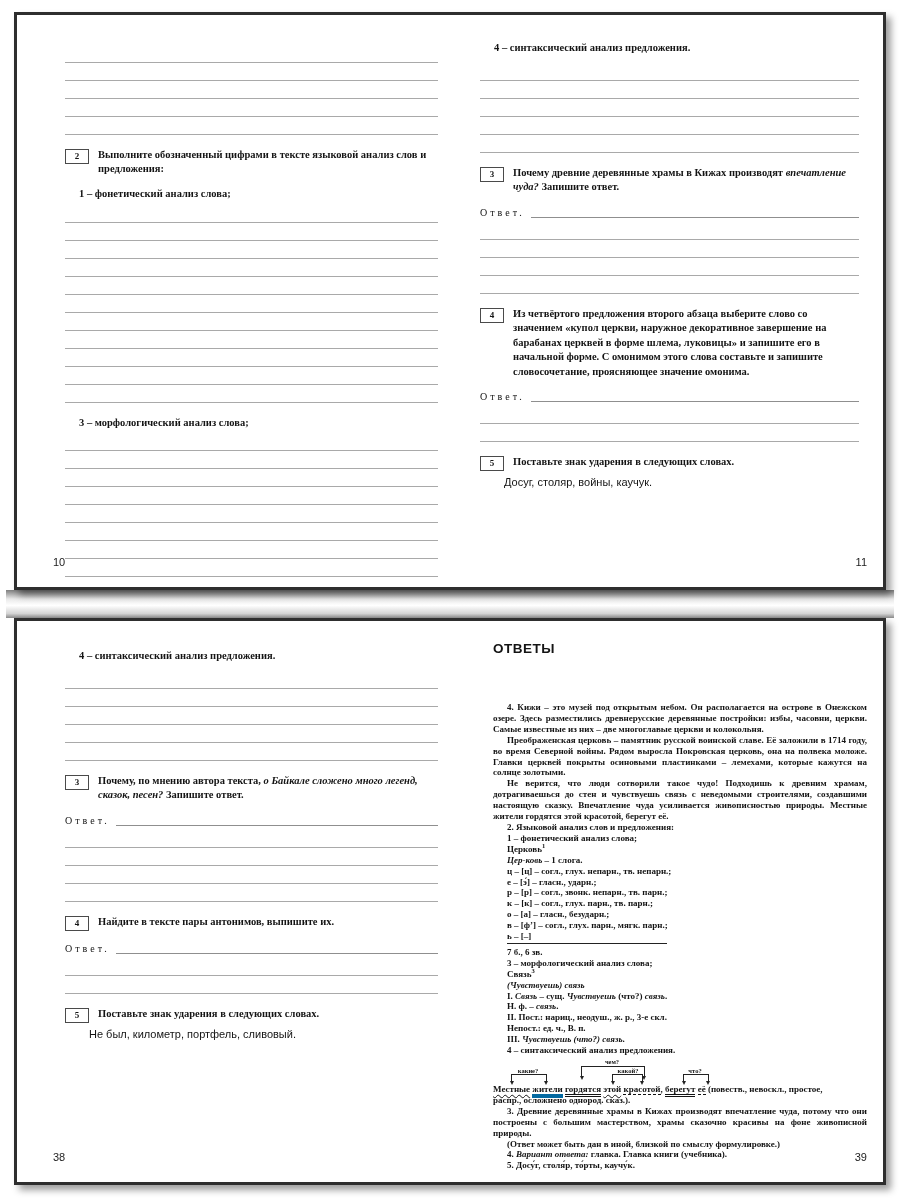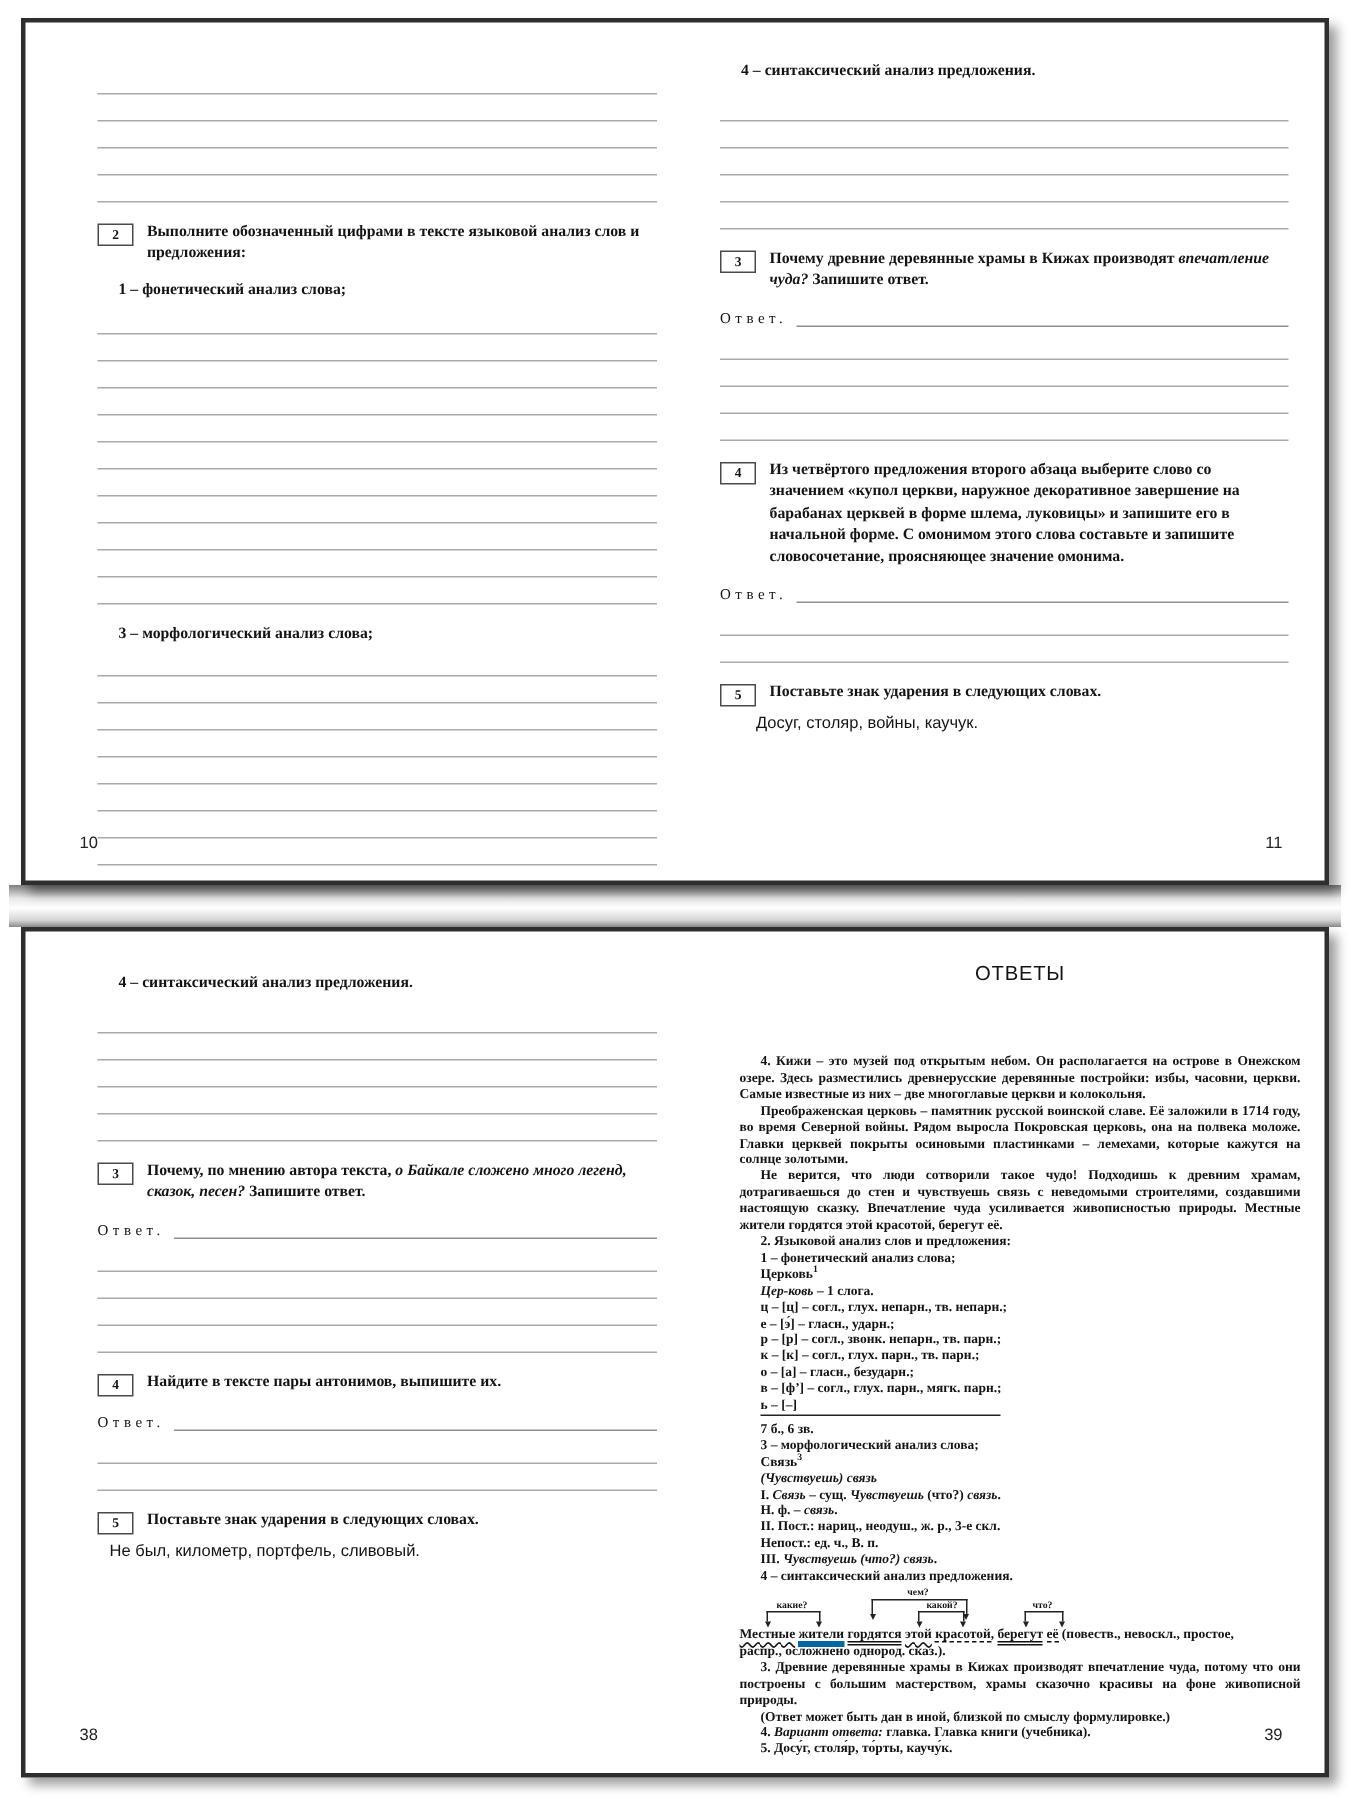--- a/index.html
+++ b/index.html
@@ -21,23 +21,23 @@
   .subhead{font-weight:bold;font-size:10.5px;line-height:1.3;margin:0 0 2px 14px;}
   .task{display:flex;margin:13px 0 2px 0;font-weight:bold;font-size:10.5px;line-height:1.38;}
   .tasknum{flex:0 0 auto;border:1px solid #4a4a4a;font-size:9px;font-weight:bold;
     min-width:12px;text-align:center;padding:0 5px;height:13px;line-height:13px;margin:1px 9px 0 0;}
   .tasktext{flex:1;}
   .ans-row{display:flex;align-items:flex-end;height:21px;font-size:10px;margin-top:2px;}
   .ans-label{letter-spacing:3px;white-space:nowrap;}
   .fill{flex:1;border-bottom:1px solid #8f8f8f;margin-left:6px;}
   .sansline{font-family:"Liberation Sans","DejaVu Sans",sans-serif;font-size:11px;margin:5px 0 0 14px;}
   .pagenum{position:absolute;bottom:19px;font-family:"Liberation Sans","DejaVu Sans",sans-serif;font-size:11px;color:#222;}
-  .pn-left{left:36px;margin-top:20px;} .pn-right{right:28px;}
+  .pn-left{left:36px;margin-top:20px;} .pn-right{right:16px;}
   
-  .otvety{text-align:center;font-family:"Liberation Sans","DejaVu Sans",sans-serif;font-weight:normal;
+  .otvety{text-align:left;font-family:"Liberation Sans","DejaVu Sans",sans-serif;font-weight:bold;
     font-size:13.5px;letter-spacing:.5px;margin:0 0 46px 0;}
   .variant{text-align:center;font-weight:bold;font-size:11px;margin:0 0 4px 0;}
   .answers{font-size:9px;line-height:10.9px;font-weight:bold;}
   .ans-line{padding-left:14px;}
   .ans-line.para{padding-left:0;text-indent:14px;text-align:justify;}
   .ans-line.flush{padding-left:0;}
   .ans-hr{border-top:1px solid #222;width:160px;margin:1px 0 2px 14px;height:1px;}
   .it{font-style:italic;}
   .sup{vertical-align:super;font-size:6.5px;line-height:0;}
   .u-solid{border-bottom:4px solid #0369a1;}
@@ -182,21 +182,21 @@
         <span class="fill"></span>
       </div>
       <div class="ruled">
           <div class="line"></div>
           <div class="line"></div>
         </div>
       <div class="task">
         <span class="tasknum">5</span>
         <div class="tasktext">Поставьте знак ударения в следующих словах.</div>
       </div>
-      <div class="sansline" style="margin-left:8px">Не был, километр, портфель, сливовый.</div>
+      <div class="sansline" style="margin-left:24px">Не был, километр, портфель, сливовый.</div>
       <span class="pagenum pn-left">38</span>
     </div>
 
     <div class="page pg39">
       <div class="otvety">ОТВЕТЫ</div>
       <div class="answers">
         <div>
             <div class="ans-line para"><span>4. Кижи – это музей под открытым небом. Он располагается на острове в Онежском озере. Здесь разместились древнерусские деревянные постройки: избы, часовни, церкви. Самые известные из них – две многоглавые церкви и колокольня.</span></div>
             <div class="ans-line para"><span>Преображенская церковь – памятник русской воинской славе. Её заложили в 1714 году, во время Северной войны. Рядом выросла Покровская церковь, она на полвека моложе. Главки церквей покрыты осиновыми пластинками – лемехами, которые кажутся на солнце золотыми.</span></div>
             <div class="ans-line para"><span>Не верится, что люди сотворили такое чудо! Подходишь к древним храмам, дотрагиваешься до стен и чувствуешь связь с неведомыми строителями, создавшими настоящую сказку. Впечатление чуда усиливается живописностью природы. Местные жители гордятся этой красотой, берегут её.</span></div>

